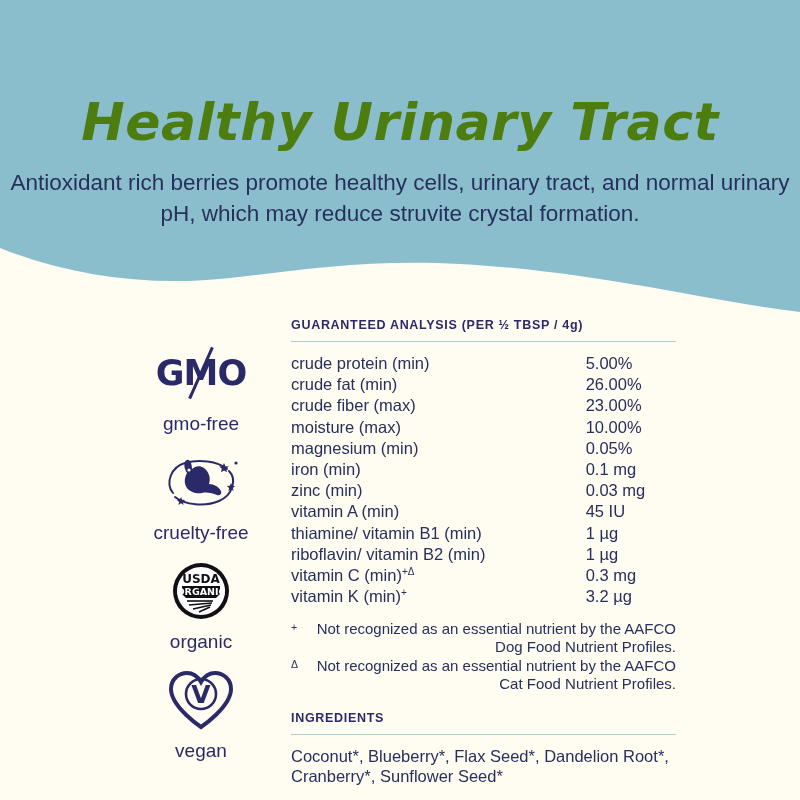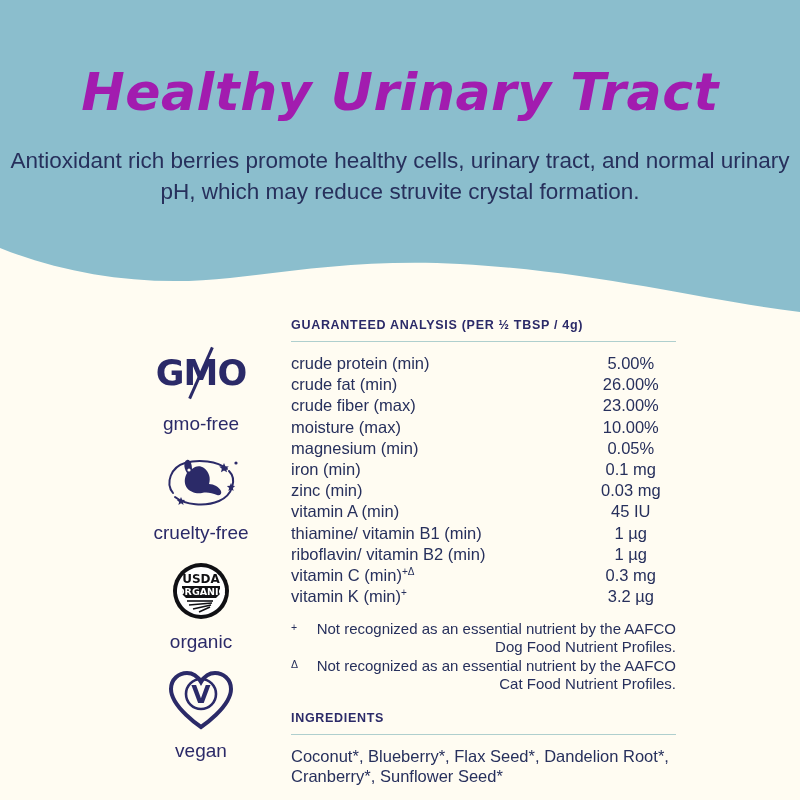--- a/index.html
+++ b/index.html
@@ -29,28 +29,28 @@
     height: 320px;
     display: block;
   }
   #header-text-block {
     position: absolute;
     left: 0; top: 0;
     width: 800px;
     text-align: center;
   }
   #page-title {
-    margin: 8px;
-    padding-top: 56px;
+    margin: 0;
+    padding-top: 94px;
     font-family: "DejaVu Sans", sans-serif;
     font-style: italic;
     font-weight: bold;
     font-size: 52px;
     letter-spacing: 0.5px;
-    color: #a21caf;
+    color: #4d7c0f;
     line-height: 1.1;
   }
   #page-subtitle {
     margin: 0;
     padding-top: 16px;
     font-size: 22.5px;
     line-height: 1.38;
     color: #27305C;
     font-family: "Liberation Sans", sans-serif;
     text-align: center;
@@ -128,21 +128,21 @@
   #analysis-table td {
     font-size: 16.5px;
     color: #27305C;
     padding: 0;
     line-height: 1.285;
     font-family: "Liberation Sans", sans-serif;
     white-space: nowrap;
     margin-left: 15px;
   }
   #analysis-table td.val {
-    text-align: center;
+    text-align: left;
   }
   .sup {
     font-size: 10px;
     vertical-align: super;
     line-height: 0;
   }
 
   #footnotes {
     margin-top: 13px;
   }

